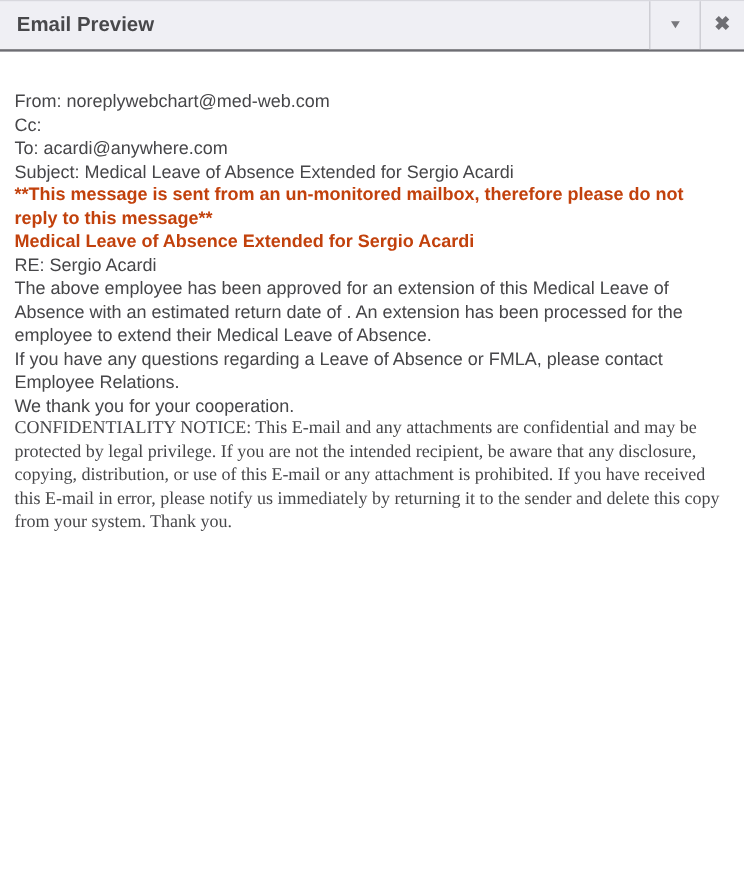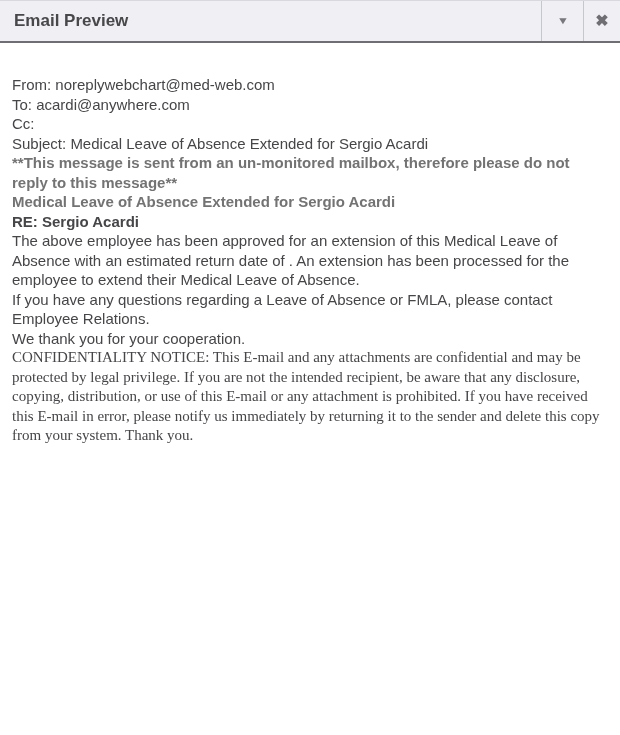--- a/index.html
+++ b/index.html
@@ -64,24 +64,24 @@
   .content {
     flex: 1 1 auto;
     padding: 32px 12px 24px 12px;
     font-size: 15px;
     line-height: 19.5px;
     color: #464649;
     overflow: hidden;
   }
   .content p { margin: 0; }
   .hdr-line { white-space: nowrap; }
-  .bold-text { font-weight: bold; color: #737373; }
+  .bold-text { font-weight: bold; color: #c2410c; }
   .warning     { margin-top: 16px; }
   .heading     { margin-top: 34px; }
-  .re-line     { margin-top: 12px; font-weight: bold; }
+  .re-line     { margin-top: 12px; }
   .para        { margin-top: 20px; }
   .confidential{ margin-top: 72px; font-family: Liberation Serif, serif; }
 </style>
 </head>
 <body>
 
 <div class="dialog">
 
   <div class="titlebar">
     <div class="titlebar-title">Email Preview</div>
@@ -94,26 +94,26 @@
   </div>
 
   <div class="content">
 
     <div class="email-headers">
       <div class="hdr-line">
         <span>From:</span>
         <span>noreplywebchart@med-web.com</span>
       </div>
       <div class="hdr-line">
+        <span>Cc:</span>
+        <span></span>
+      </div>
+      <div class="hdr-line">
         <span>To:</span>
         <span>acardi@anywhere.com</span>
-      </div>
-      <div class="hdr-line">
-        <span>Cc:</span>
-        <span></span>
       </div>
       <div class="hdr-line">
         <span>Subject:</span>
         <span>Medical Leave of Absence Extended for Sergio Acardi</span>
       </div>
     </div>
 
     <p class="warning bold-text">**This message is sent from an un-monitored mailbox, therefore please do not reply to this message**</p>
 
     <p class="heading bold-text">Medical Leave of Absence Extended for Sergio Acardi</p>

